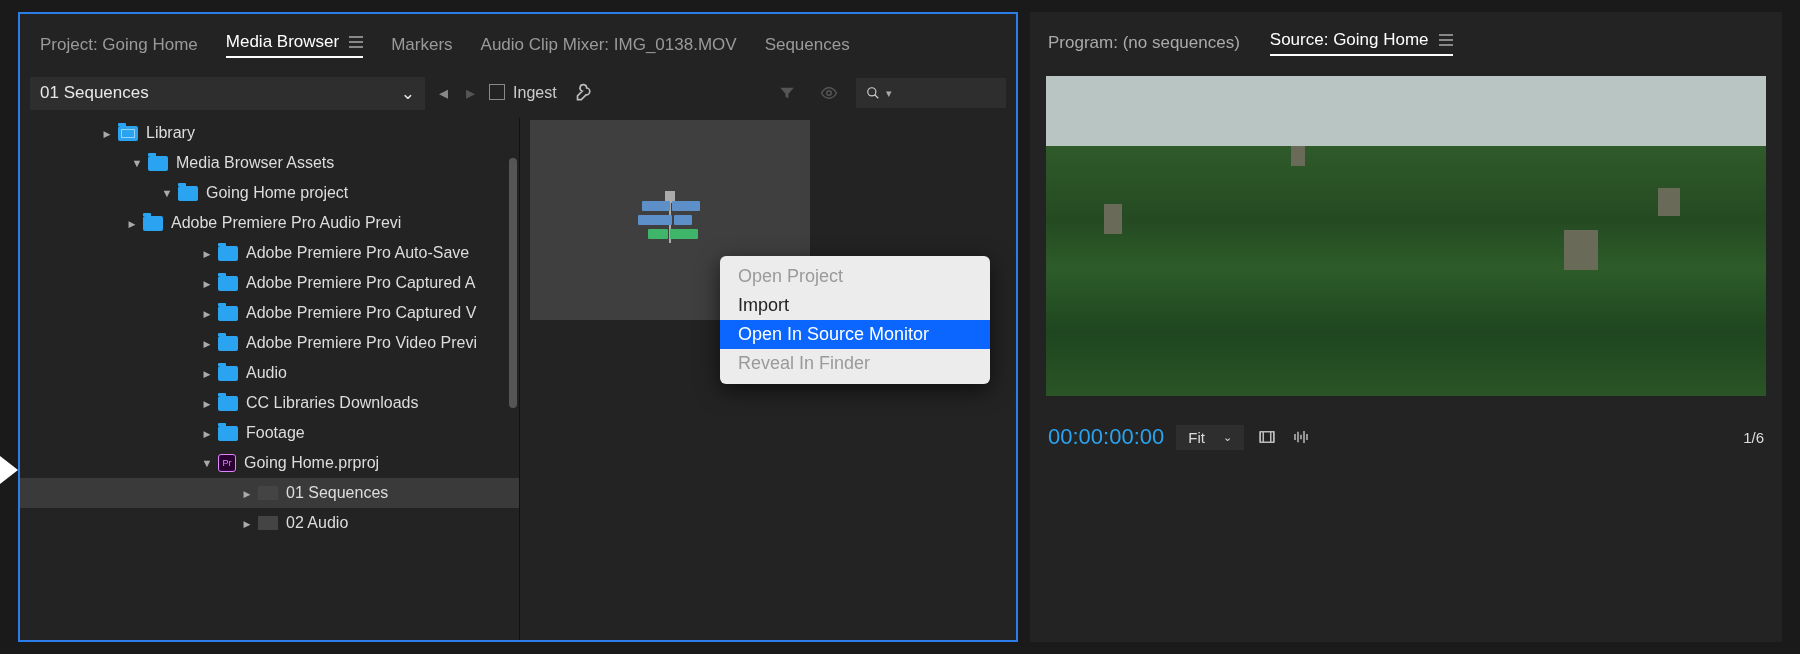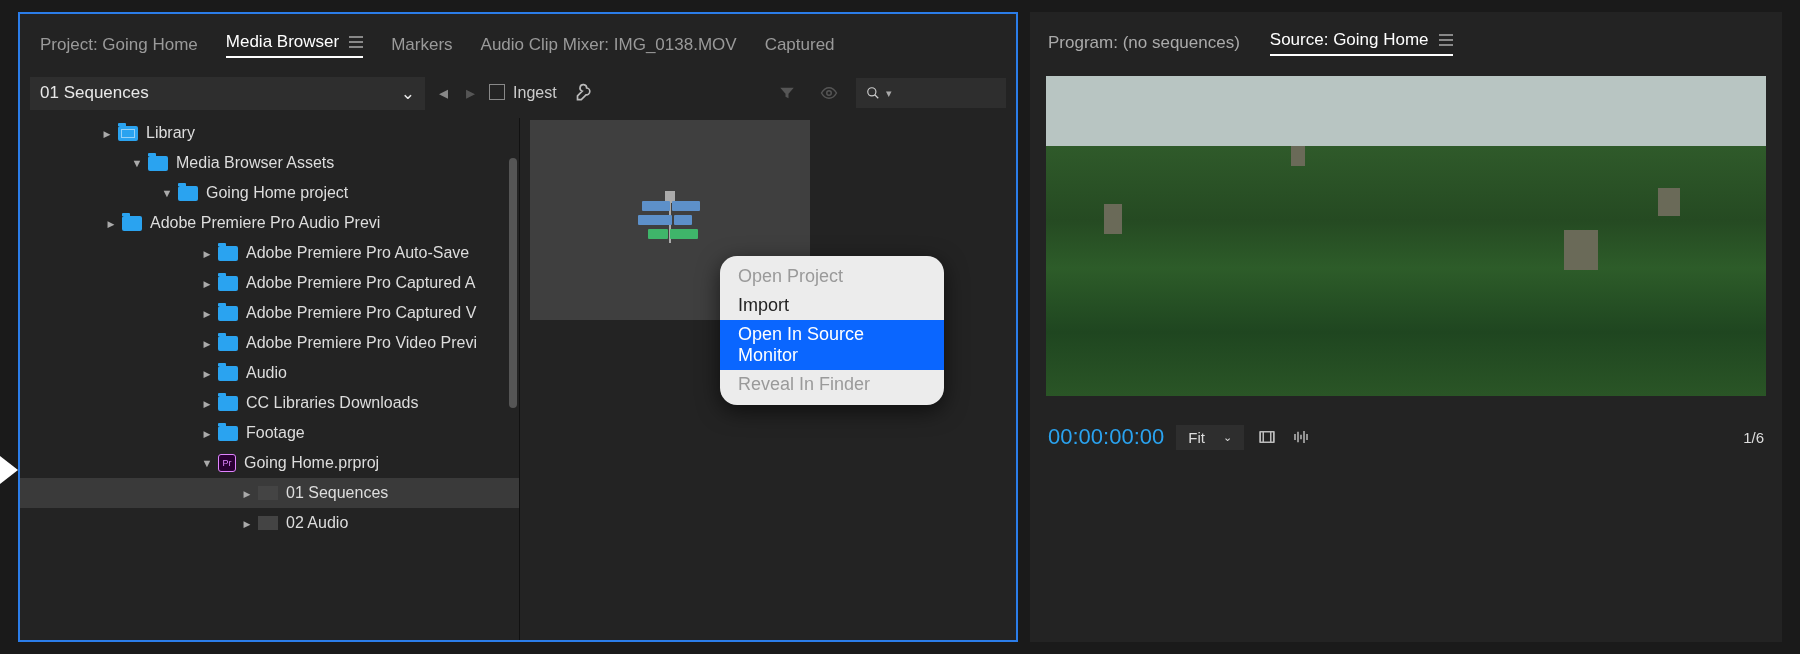--- a/index.html
+++ b/index.html
@@ -77,22 +77,22 @@
 .seq-glyph .b3{ top:20px; left:0; width:34px; background:#5d90c9;}
 .seq-glyph .b4{ top:20px; left:36px; width:18px; background:#5d90c9;}
 .seq-glyph .b5{ top:34px; left:10px; width:20px; background:#3fb56a;}
 .seq-glyph .b6{ top:34px; left:32px; width:28px; background:#3fb56a;}
 .seq-glyph .play{ position:absolute; left:50%; top:-4px; transform:translateX(-50%); width:10px; height:12px; background:#aaa;}
 .seq-glyph .stem{ position:absolute; left:50%; top:8px; transform:translateX(-50%); width:2px; height:40px; background:#aaa;}
 .thumb-label { color:#ddd; margin-top:6px; font-size:16px; }
 
 
 .ctx-menu {
-  position: absolute; top: 138px; left: 200px; width: 224px;
-  background: #ececec; border-radius: 17px; box-shadow: 0 6px 22px rgba(0,0,0,.6);
+  position: absolute; top: 138px; left: 200px; width: 270px;
+  background: #ececec; border-radius: 6px; box-shadow: 0 6px 22px rgba(0,0,0,.6);
   padding: 6px 0; font-size: 18px; z-index: 50;
 }
 .ctx-item { padding: 4px 18px; color: #222; cursor: pointer; }
 .ctx-item.disabled { color: #9a9a9a; cursor: default; }
 .ctx-item.highlight { background: #0a66ff; color: #fff; }
 
 
 .r-tabs { display:flex; gap:30px; align-items:center; padding: 16px 8px 8px 8px; height:54px; }
 .r-tab { color:#aaa; font-size:17px; display:flex; align-items:center; gap:10px; cursor:pointer;}
 .r-tab.active { color:#fff; border-bottom:2px solid #fff; padding-bottom:4px;}
@@ -139,21 +139,21 @@
       <div class="tab active">
         <span>Media Browser</span>
         <span class="hamburger-icon">
             <span></span>
             <span></span>
             <span></span>
           </span>
       </div>
       <div class="tab">Markers</div>
       <div class="tab">Audio Clip Mixer: IMG_0138.MOV</div>
-      <div class="tab">Captured</div>
+      <div class="tab">Sequences</div>
     </div>
 
     <div class="toolbar">
       <div class="path-dropdown">
         <span>01 Sequences</span>
         <span>⌄</span>
       </div>
       <span class="nav-arrow">◂</span>
       <span class="nav-arrow" style="color:#555">▸</span>
       <label class="ingest-wrap">
@@ -197,21 +197,21 @@
         <div class="tree-row" style="padding-left:110px">
           <span class="arrow down"></span>
           <span class="folder-icon"></span>
           <span>Media Browser Assets</span>
         </div>
         <div class="tree-row" style="padding-left:140px">
           <span class="arrow down"></span>
           <span class="folder-icon"></span>
           <span>Going Home project</span>
         </div>
-        <div class="tree-row" style="padding-left:84px">
+        <div class="tree-row" style="padding-left:105px">
           <span class="arrow right"></span>
           <span class="folder-icon"></span>
           <span>Adobe Premiere Pro Audio Previ</span>
         </div>
         <div class="tree-row" style="padding-left:180px">
           <span class="arrow right"></span>
           <span class="folder-icon"></span>
           <span>Adobe Premiere Pro Auto-Save</span>
         </div>
         <div class="tree-row" style="padding-left:180px">

